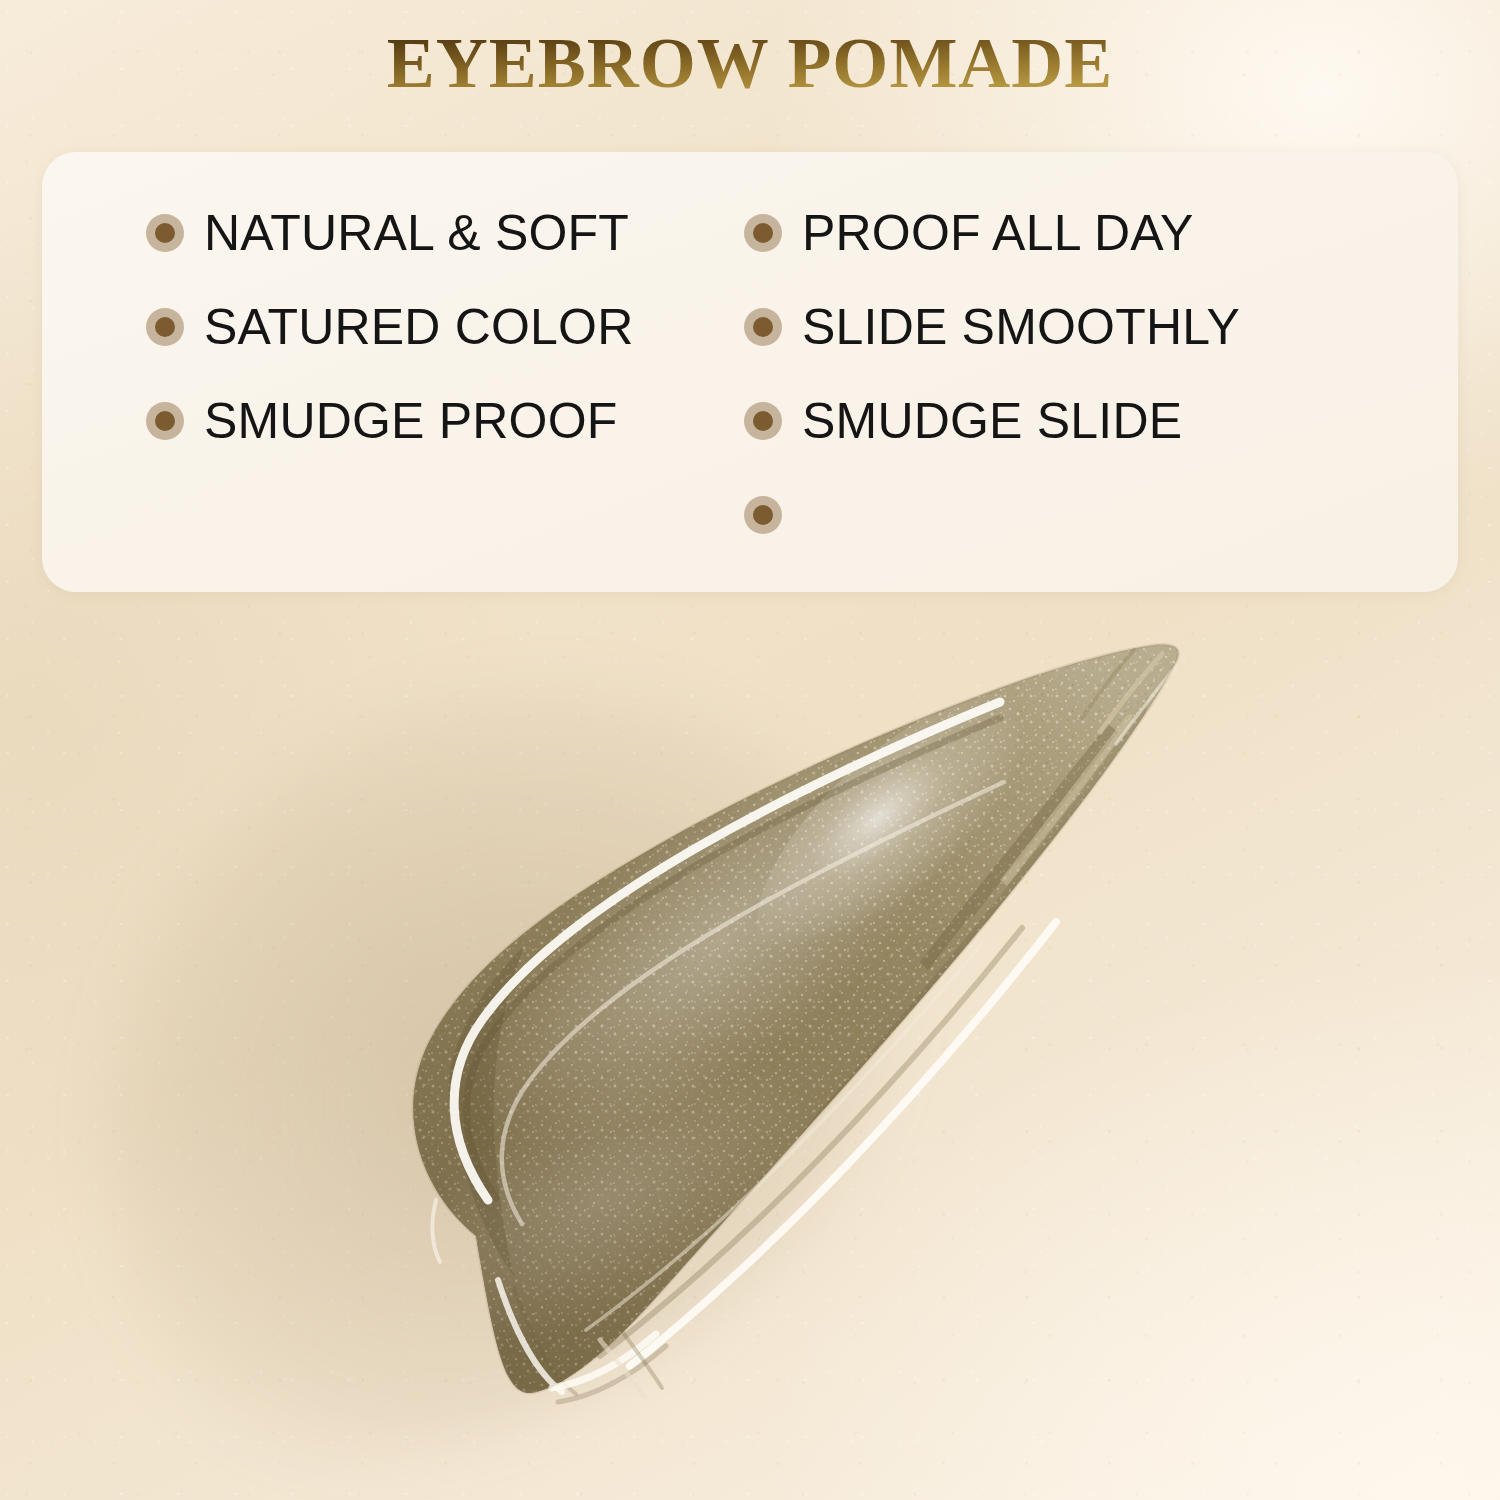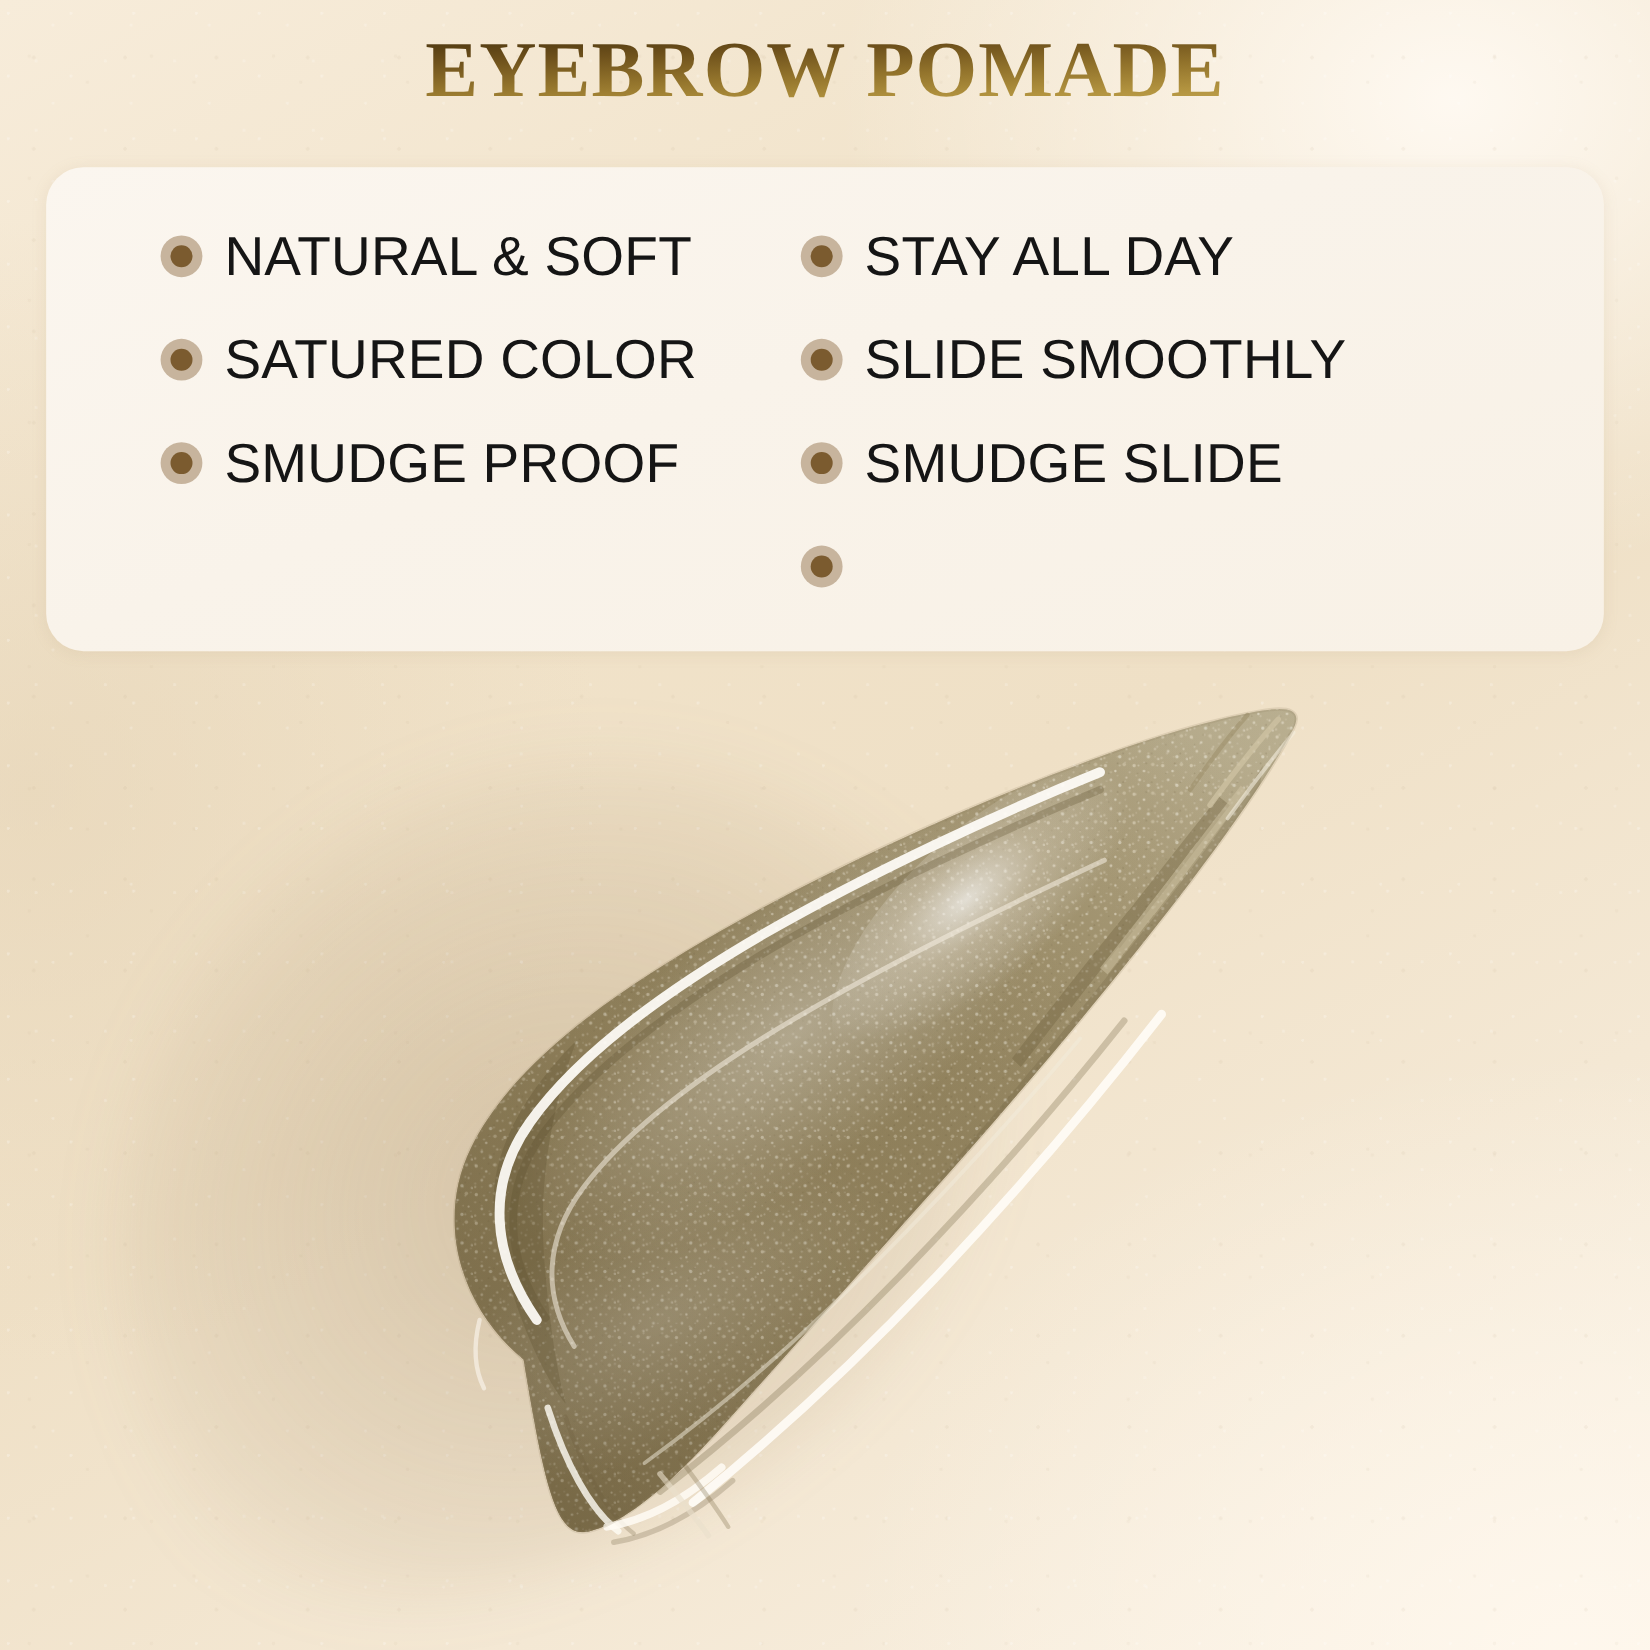--- a/index.html
+++ b/index.html
@@ -76,21 +76,21 @@
     background: linear-gradient(160deg, #fbf6ef 0%, #f9f3ea 45%, #f8f1e6 100%);
     box-shadow: 0 2px 14px rgba(170,145,110,0.13);
     box-sizing: border-box;
     padding: 34px 26px 30px 26px;
   }
   .feature-grid {
     display: grid;
     grid-template-columns: 600px 1fr;
     grid-template-rows: repeat(4, 1fr);
     height: 100%;
-    column-gap: 0px;
+    column-gap: 16px;
   }
   .feature-item {
     display: flex;
     align-items: center;
     padding-left: 78px;
   }
   .feature-item.col-right { padding-left: 60px; }
 
   .bullet {
     flex: 0 0 auto;
@@ -163,21 +163,21 @@
   <div id="feature-card">
     <div class="feature-grid">
 
       <div class="feature-item col-left" style="grid-column:1;grid-row:1;">
         <span class="bullet"></span>
         <span class="feature-label">NATURAL &amp; SOFT</span>
       </div>
 
       <div class="feature-item col-right" style="grid-column:2;grid-row:1;">
         <span class="bullet"></span>
-        <span class="feature-label">STAY ALL DAY</span>
+        <span class="feature-label">PROOF ALL DAY</span>
       </div>
 
       <div class="feature-item col-left" style="grid-column:1;grid-row:2;">
         <span class="bullet"></span>
         <span class="feature-label">SATURED COLOR</span>
       </div>
 
       <div class="feature-item col-right" style="grid-column:2;grid-row:2;">
         <span class="bullet"></span>
         <span class="feature-label">SLIDE SMOOTHLY</span>

